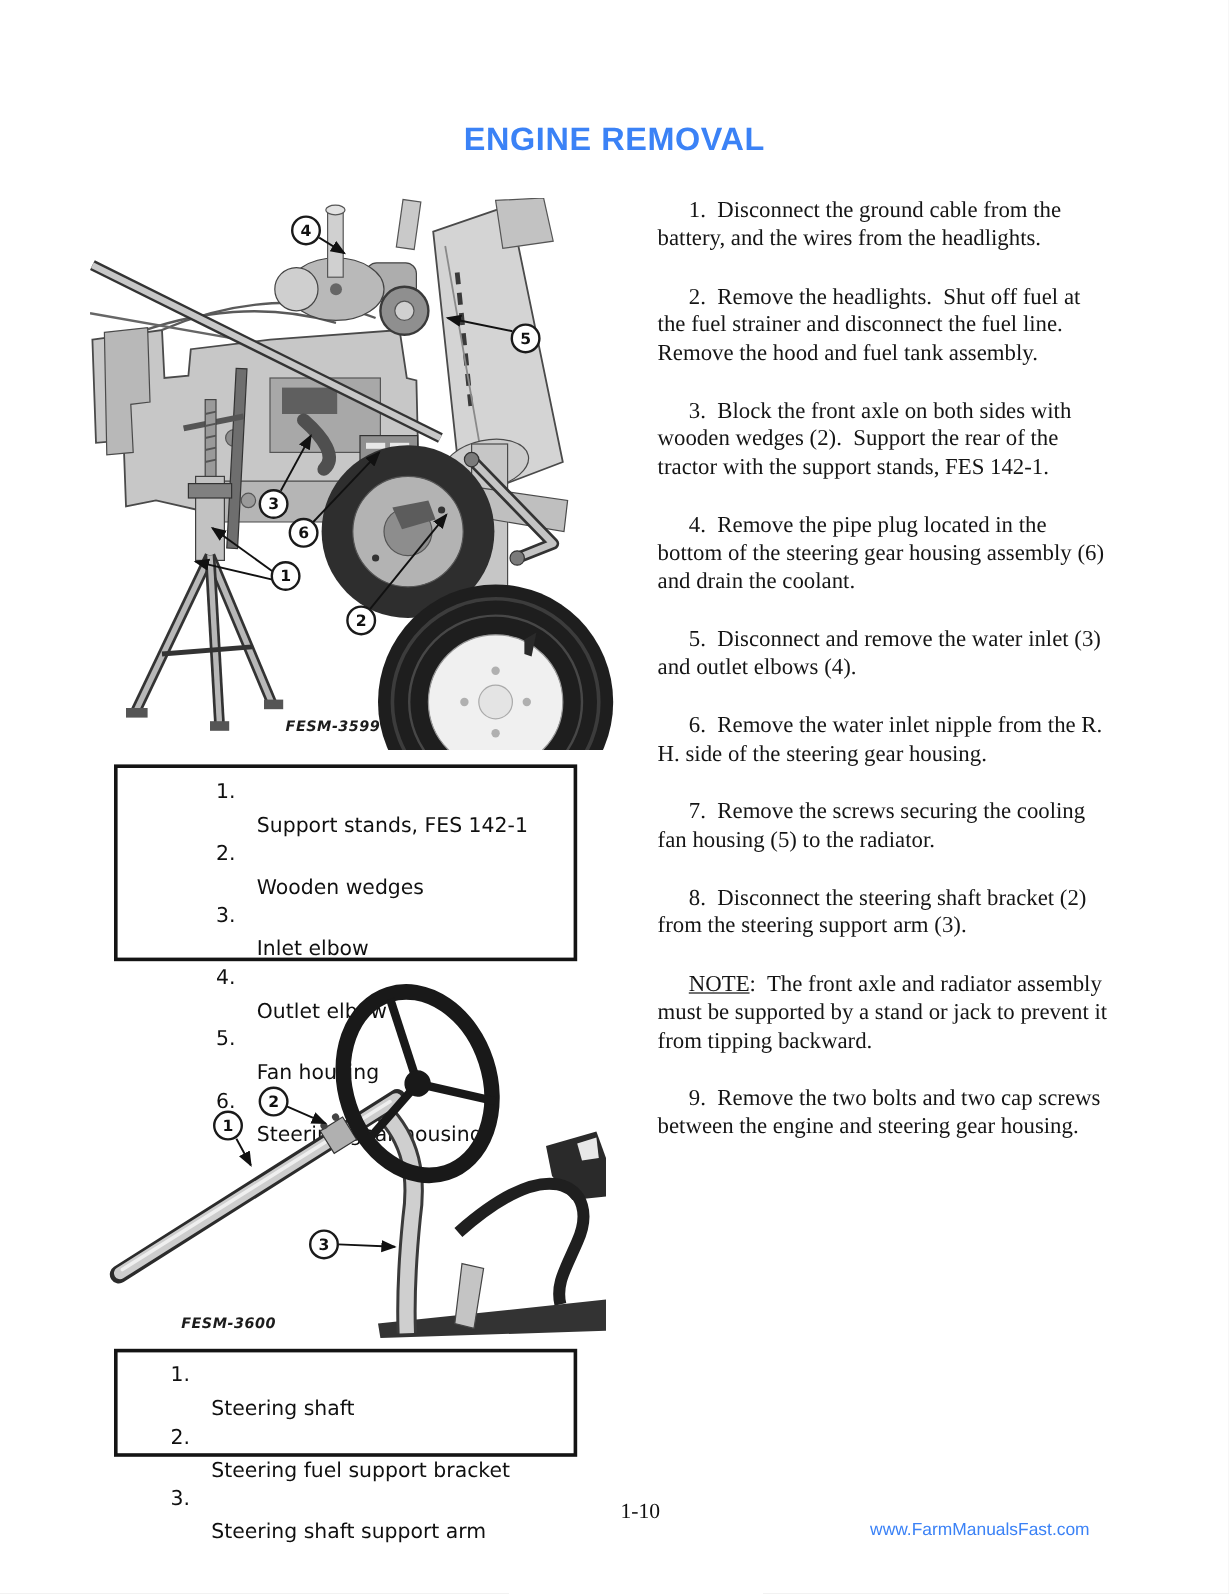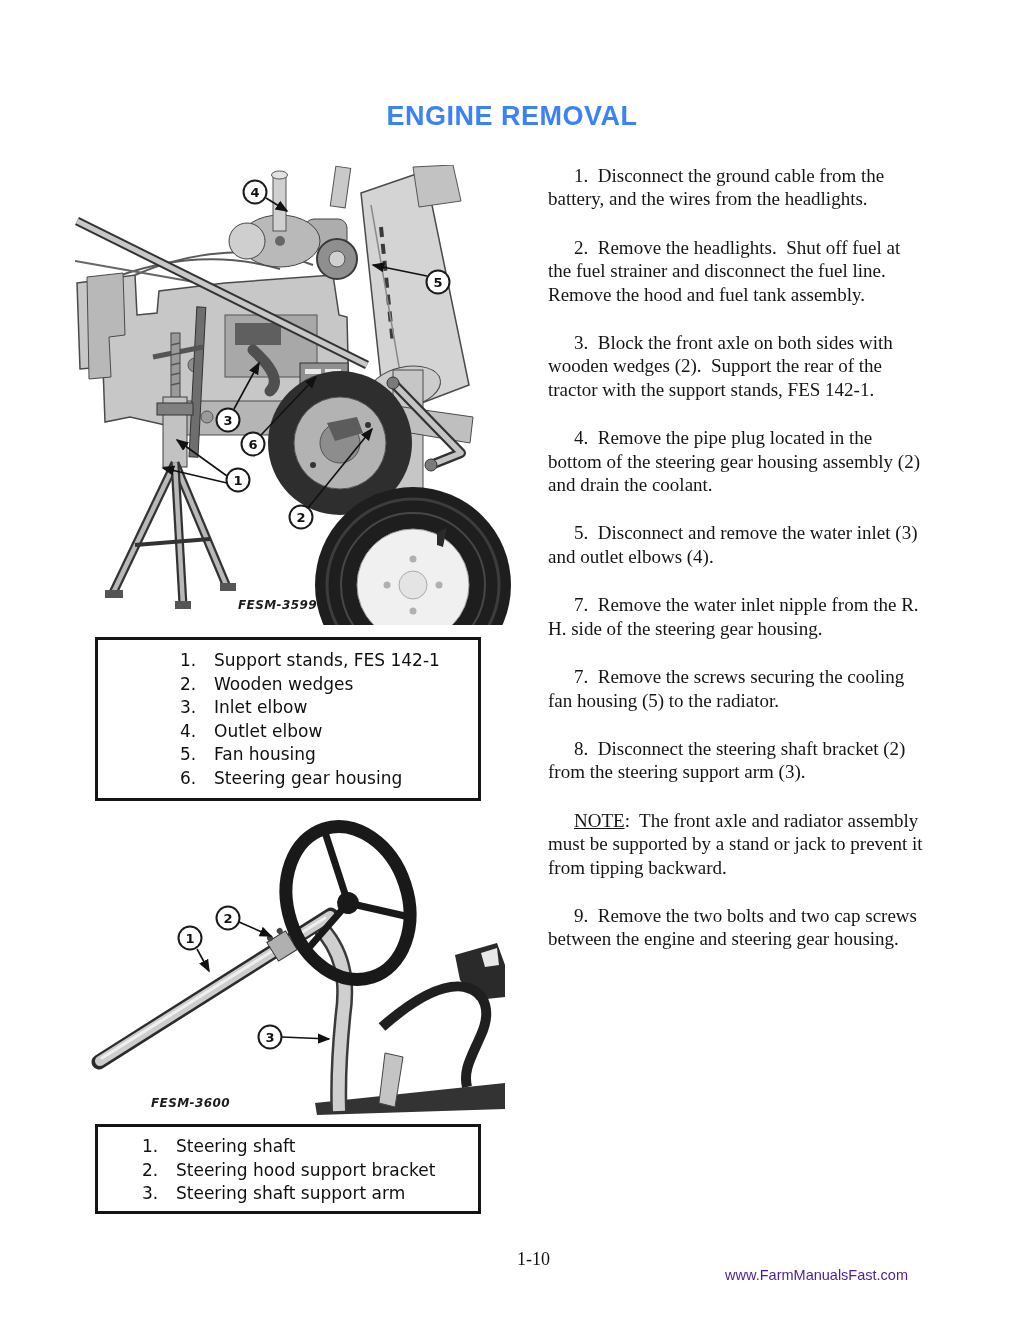--- a/index.html
+++ b/index.html
@@ -22,26 +22,26 @@
   #fig1{left:75px;top:165px;}
   #fig2{left:85px;top:815px;}
 
   
   .legend-box{border:3px solid #141414;background:#ffffff;box-sizing:border-box;
               font-family:"DejaVu Sans",sans-serif;font-size:17px;line-height:23.5px;color:#101010;}
   #legend1{left:95px;top:637px;width:386px;height:164px;padding:9px 10px 0 82px;}
   #legend2{left:95px;top:1124px;width:386px;height:90px;padding:8px 10px 0 44px;}
   .legend-row{display:flex;}
   .ln{width:22px;margin-right:12px;flex:none;}
-  .lt{flex:1;}
+  .lt{flex:1;margin-top:28px;}
 
   
   #page-number{left:470px;top:1249px;width:80px;text-align:right;font-size:18px;color:#111;}
   #watermark{left:0;top:1267px;width:908px;text-align:right;
-             font-family:"Liberation Sans",sans-serif;font-size:14.5px;color:#4c1d95;}
+             font-family:"Liberation Sans",sans-serif;font-size:14.5px;color:#3b82f6;}
 
   svg text.fesm{font-family:"DejaVu Sans",sans-serif;font-weight:bold;font-style:italic;
                 font-size:12px;fill:#1c1c1c;letter-spacing:0.4px;}
   svg text.cnum{font-family:"DejaVu Sans",sans-serif;font-weight:bold;font-size:13px;fill:#111;}
   .co{fill:#ffffff;stroke:#1a1a1a;stroke-width:2;}
   .arrow{stroke:#111;stroke-width:1.6;fill:none;}
 </style>
 </head>
 <body>
 
@@ -285,35 +285,35 @@
     <text class="fesm" x="66" y="292">FESM-3600</text>
   </svg>
 
   <div id="legend2" class="legend-box abs">
     <div class="legend-row">
       <span class="ln">1.</span>
       <span class="lt">Steering shaft</span>
     </div>
     <div class="legend-row">
       <span class="ln">2.</span>
-      <span class="lt">Steering hood support bracket</span>
+      <span class="lt">Steering fuel support bracket</span>
     </div>
     <div class="legend-row">
       <span class="ln">3.</span>
       <span class="lt">Steering shaft support arm</span>
     </div>
   </div>
 
   <div id="procedure" class="abs">
     <p class="step">1.  Disconnect the ground cable from the battery, and the wires from the headlights.</p>
     <p class="step">2.  Remove the headlights.  Shut off fuel at the fuel strainer and disconnect the fuel line.  Remove the hood and fuel tank assembly.</p>
     <p class="step">3.  Block the front axle on both sides with wooden wedges (2).  Support the rear of the tractor with the support stands, FES 142-1.</p>
-    <p class="step">4.  Remove the pipe plug located in the bottom of the steering gear housing assembly (2) and drain the coolant.</p>
+    <p class="step">4.  Remove the pipe plug located in the bottom of the steering gear housing assembly (6) and drain the coolant.</p>
     <p class="step">5.  Disconnect and remove the water inlet (3) and outlet elbows (4).</p>
-    <p class="step">7.  Remove the water inlet nipple from the R. H. side of the steering gear housing.</p>
+    <p class="step">6.  Remove the water inlet nipple from the R. H. side of the steering gear housing.</p>
     <p class="step">7.  Remove the screws securing the cooling fan housing (5) to the radiator.</p>
     <p class="step">8.  Disconnect the steering shaft bracket (2) from the steering support arm (3).</p>
     <p class="step"><span class="u">NOTE</span><span>:  </span><span>The front axle and radiator assembly must be supported by a stand or jack to prevent it from tipping backward.</span></p>
     <p class="step">9.  Remove the two bolts and two cap screws between the engine and steering gear housing.</p>
   </div>
 
   <div id="page-number" class="abs">1-10</div>
   <div id="watermark" class="abs">www.FarmManualsFast.com</div>
 
 </div>

